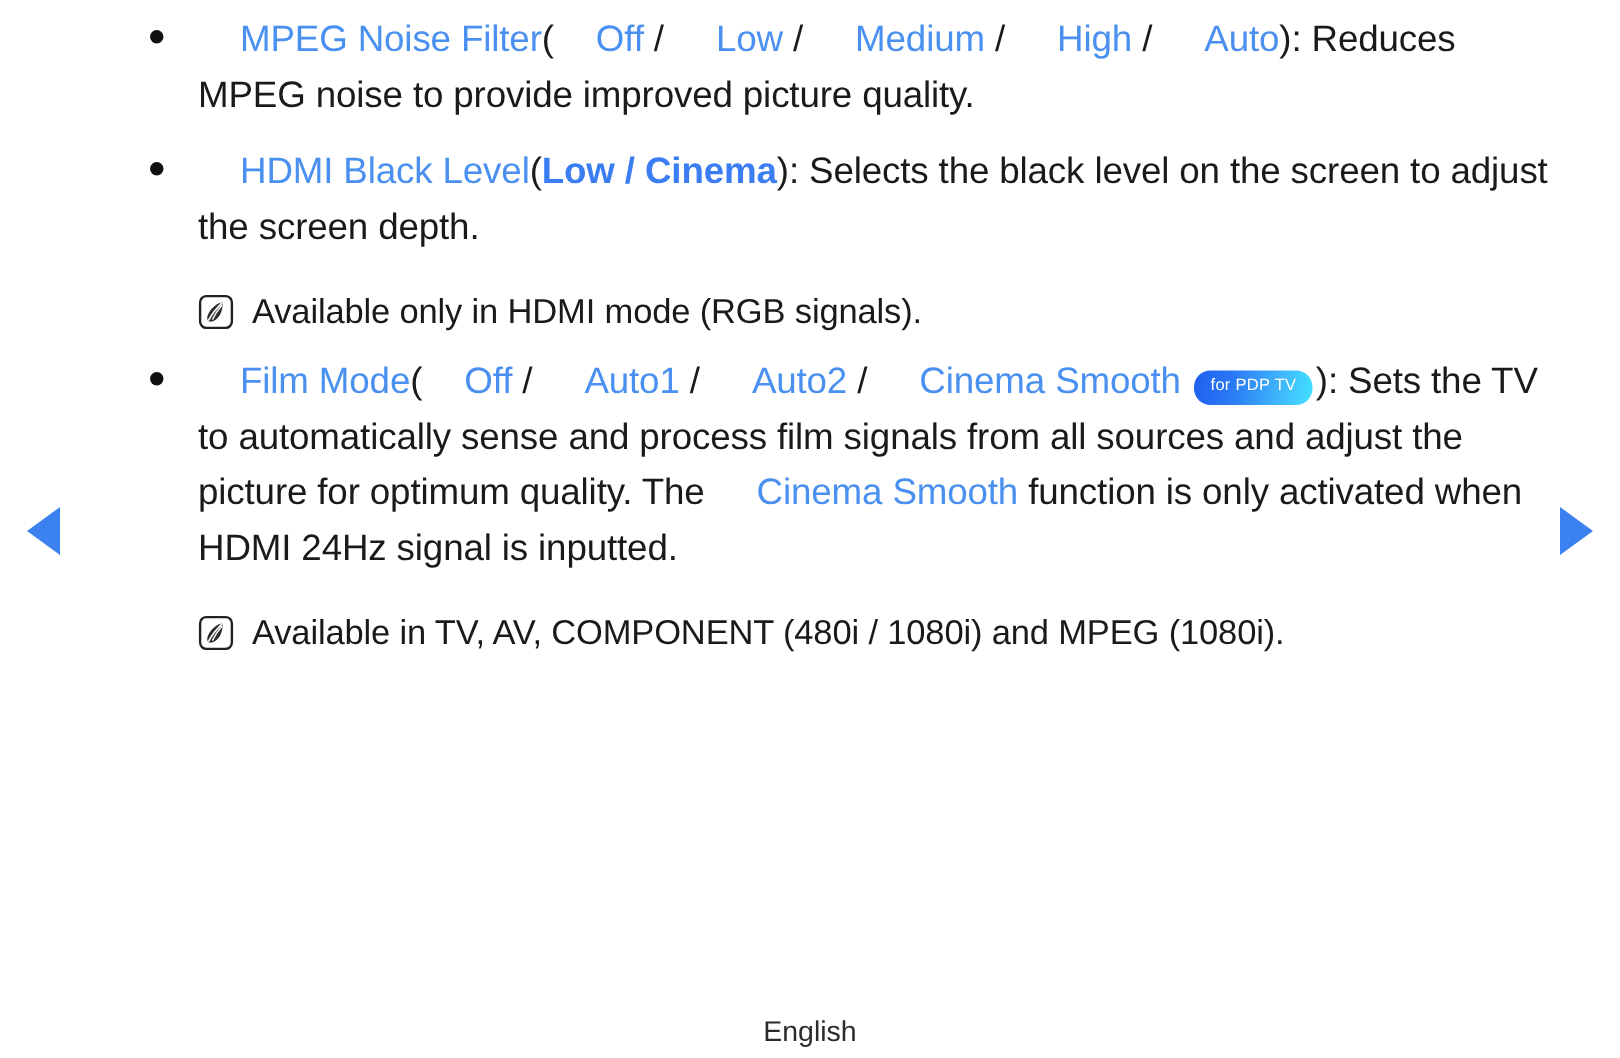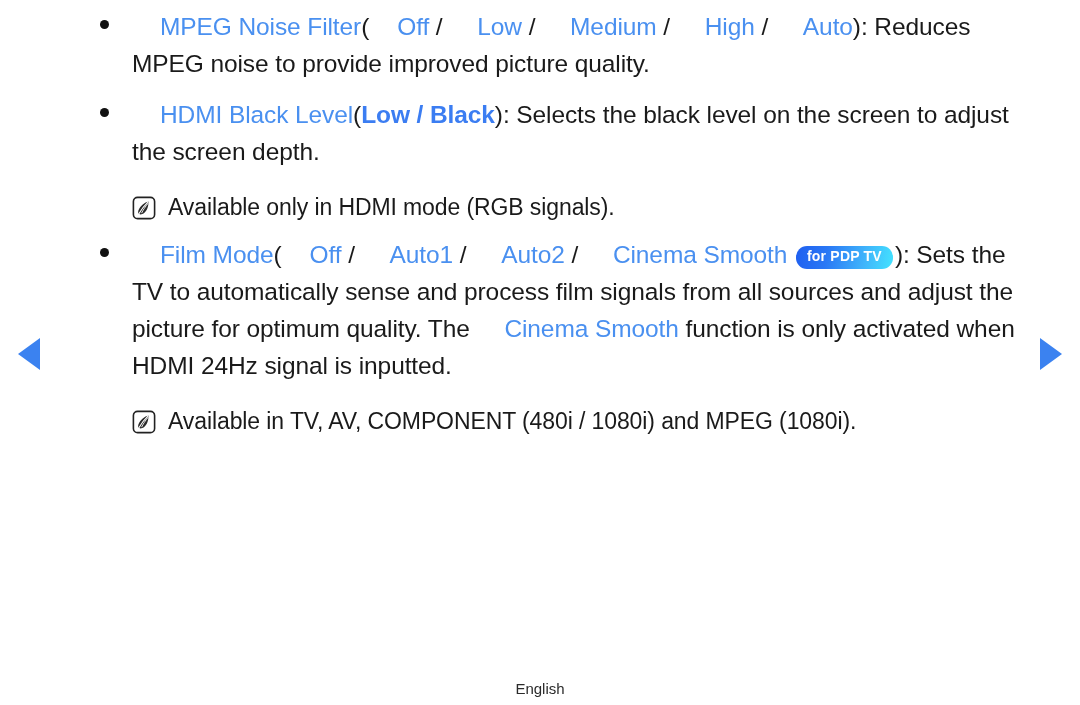--- a/index.html
+++ b/index.html
@@ -91,22 +91,22 @@
   }
 
   
   .badge {
     display: inline-block;
     vertical-align: 2px;
     padding: 1px 11px 3px 11px;
     border-radius: 11px;
     background: linear-gradient(100deg, #1f5ff0 0%, #2a78f5 32%, #3fb4fb 70%, #43e3ff 100%);
     color: #ffffff;
-    font-size: 14px;
-    font-weight: bold;
+    font-size: 11px;
+    font-weight: normal;
     line-height: 19px;
     letter-spacing: 0.2px;
     margin: 0 2px;
   }
 
   
   .nav-arrow {
     position: absolute;
     top: 338px;
     width: 0;
@@ -126,21 +126,21 @@
     border-left: 22px solid #3b82f0;
   }
 
   
   .footer {
     position: absolute;
     left: 0;
     right: 0;
     bottom: 6px;
     text-align: center;
-    font-size: 15px;
+    font-size: 19px;
     color: #2b2b2b;
     line-height: 20px;
   }
 </style>
 </head>
 <body>
 
 <div class="page">
 
   <div class="nav-arrow nav-left"></div>
@@ -152,21 +152,21 @@
       <span class="bullet-dot"></span>
       <div class="para">
         <span class="kw">MPEG Noise Filter</span><span class="plain">(</span><span class="kw">Off</span><span class="plain"> / </span><span class="kw">Low</span><span class="plain"> / </span><span class="kw">Medium</span><span class="plain"> / </span><span class="kw">High</span><span class="plain"> / </span><span class="kw">Auto</span><span class="plain">)</span><span class="plain">: Reduces MPEG noise</span>
         <span class="plain">to provide improved picture quality.</span>
       </div>
     </div>
 
     <div class="bullet-block">
       <span class="bullet-dot"></span>
       <div class="para">
-        <span class="kw">HDMI Black Level</span><span class="plain">(</span><span class="kw-deep">Low / Black</span><span class="plain">)</span><span class="plain">: Selects the black level on the screen to</span>
+        <span class="kw">HDMI Black Level</span><span class="plain">(</span><span class="kw-deep">Low / Cinema</span><span class="plain">)</span><span class="plain">: Selects the black level on the screen to</span>
         <span class="plain">adjust the screen depth.</span>
       </div>
     </div>
 
     <div class="note-block">
       <div class="note-line">
         <svg class="note-icon" viewBox="0 0 24 24">
           <rect x="1.4" y="1.4" width="21.2" height="21.2" rx="4.2" ry="4.2" fill="none" stroke="#222222" stroke-width="1.6"></rect>
           <path d="M16.6 5.4 C12.6 6.2 8.4 9.6 6.6 14.0 C6.0 15.4 6.0 16.8 6.6 17.6 C7.3 18.5 8.9 18.6 10.3 18.0 C13.8 16.5 16.4 12.6 16.6 5.4 Z" fill="#2b2b2b"></path>
           <path d="M6.9 17.8 C8.8 14.2 12.2 9.6 16.4 5.6" fill="none" stroke="#ffffff" stroke-width="1.1"></path>

